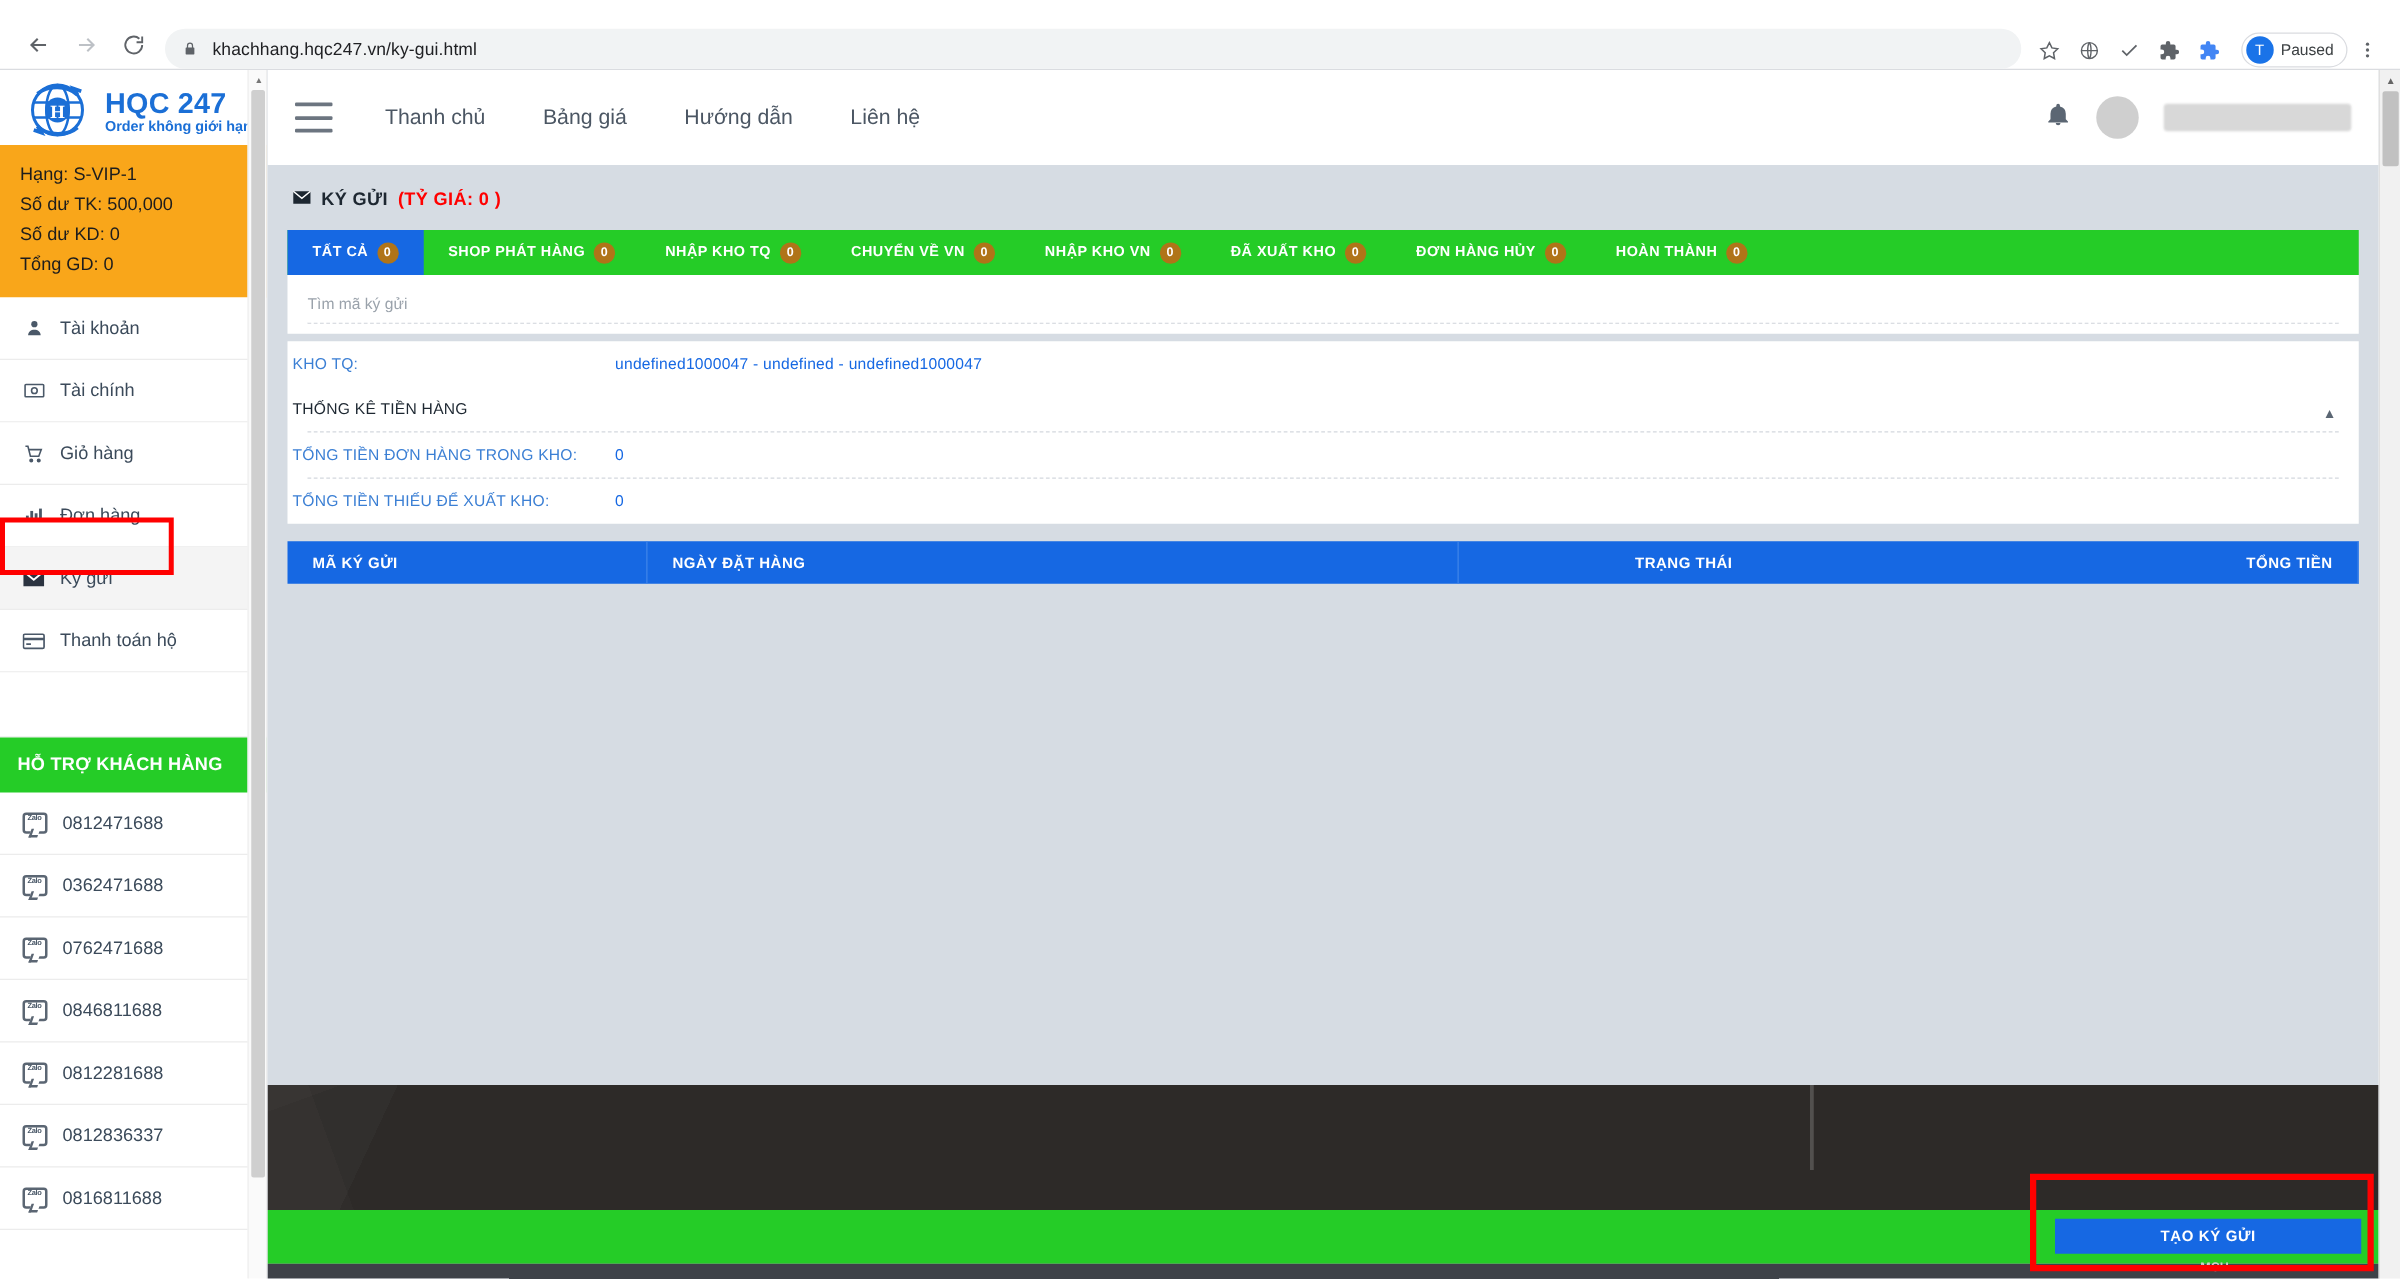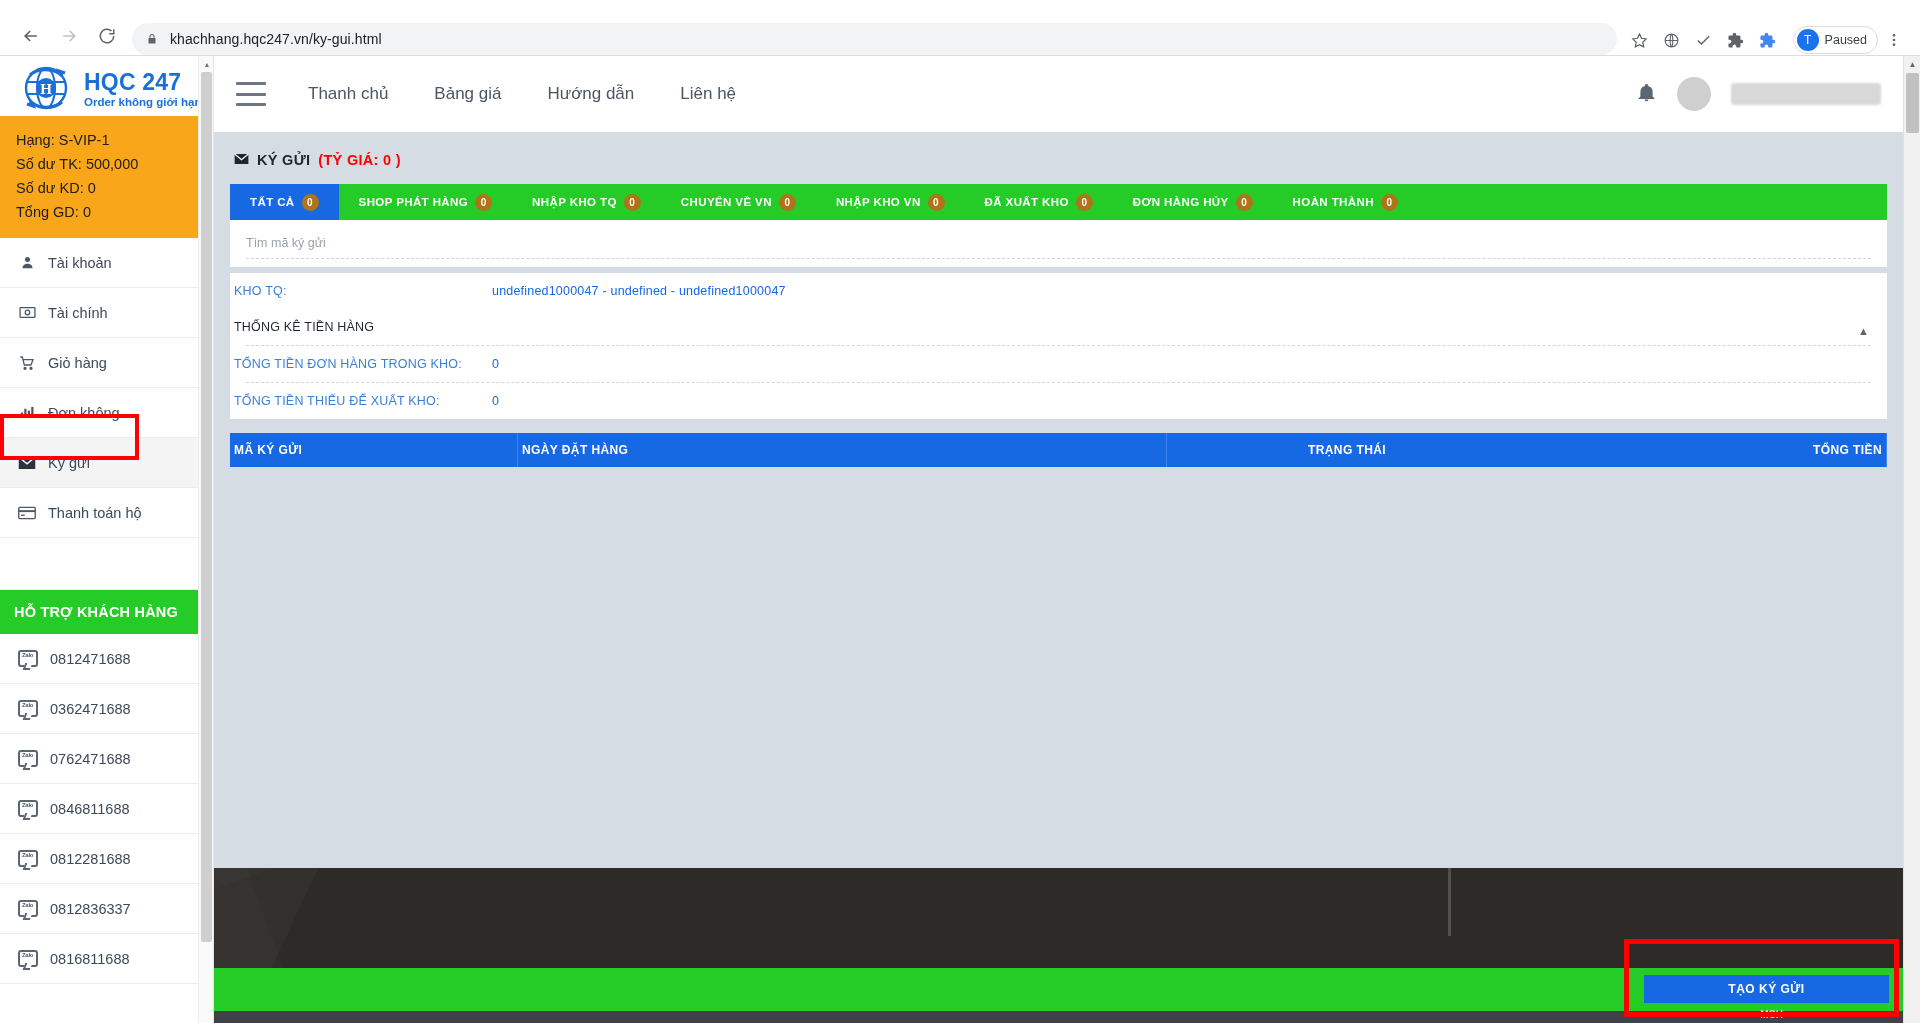--- a/index.html
+++ b/index.html
@@ -199,21 +199,21 @@
   .info-row.section { color:#1d2731; }
   .info-sep { width:1625px; margin: 0 16px; border-top:1px dashed #d3d8de; }
   .collapse-caret {
     position:absolute; right: 18px; top: 52px; color:#5b6673; cursor:pointer; font-size: 11px;
   }
 
   .table-head {
     display:flex; width: 1657px; margin-top: 14px; height: 34px;
     background:#1668e3; color:#fff; font-size: 12px; font-weight:bold; letter-spacing:.4px;
   }
-  .th { display:flex; align-items:center; padding: 0 4px; border-right:1px solid #3f84ea; }
+  .th { display:flex; align-items:center; padding: 0 20px; border-right:1px solid #3f84ea; }
   .th.c1 { width: 288px; }
   .th.c2 { flex: 1; }
   .th.c3 { width: 360px; justify-content:flex-end; }
   .th.c4 { width: 360px; justify-content:center; border-right:none; }
 
   
   .footer-dark {
     position:absolute; left:0; bottom: 55px; width: 1689px; height: 100px;
     background: #2d2a28; overflow:hidden;
   }
@@ -397,21 +397,21 @@
 
     <div class="menu-item">
       <span class="mi-ico">
         <svg width="16" height="15" viewBox="0 0 24 24" fill="currentColor">
             <rect x="2" y="12" width="3.6" height="8"></rect>
             <rect x="7.6" y="6" width="3.6" height="14"></rect>
             <rect x="13.2" y="9" width="3.6" height="11"></rect>
             <rect x="18.8" y="3" width="3.6" height="17"></rect>
           </svg>
       </span>
-      <span>Đơn không</span>
+      <span>Đơn hàng</span>
     </div>
 
     <div class="menu-item active">
       <span class="mi-ico">
         <svg width="18" height="14" viewBox="0 0 24 18" fill="currentColor">
             <path d="M1 1h22v16H1z" fill="#2b3340"></path>
             <path d="M1 1l11 9L23 1" fill="none" stroke="#fff" stroke-width="2"></path>
           </svg>
       </span>
       <span>Ký gửi</span>

